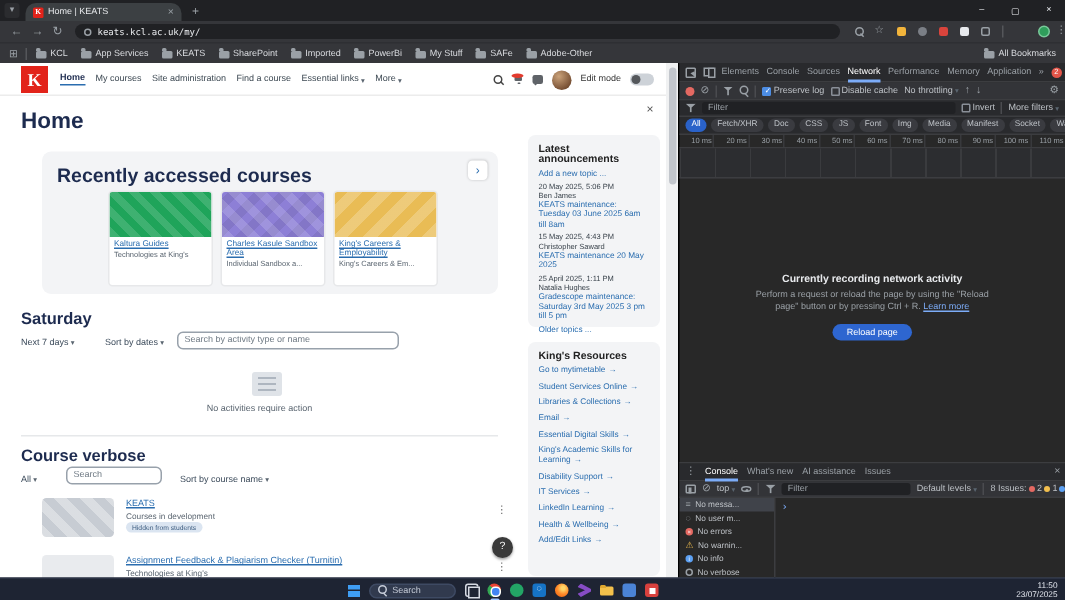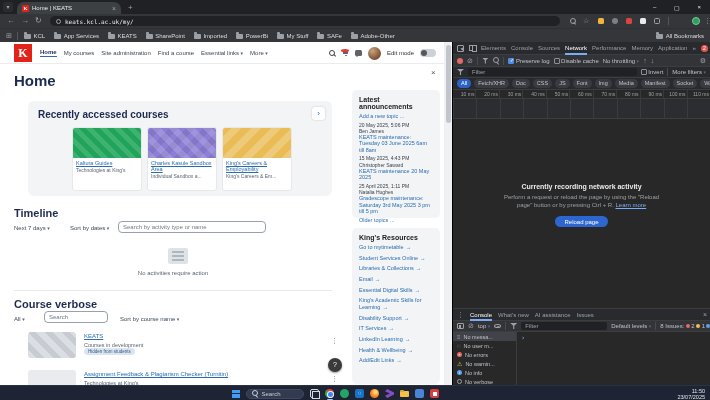--- a/index.html
+++ b/index.html
@@ -49,21 +49,21 @@
 .chat{width:7px;height:5.5px;background:#5f6368;border-radius:1.5px;position:relative}
 .chat::after{content:"";position:absolute;left:1px;bottom:-1.6px;border-left:1.6px solid transparent;border-right:1.6px solid transparent;border-top:1.8px solid #5f6368}
 #avatar{width:13px;height:13px;border-radius:50%;background:radial-gradient(circle at 35% 30%,#caa27a,#7a5236 70%,#53371f)}
 #editmode{font-size:6px;color:#333}
 .toggle{width:16px;height:8px;background:#cdd2d8;border-radius:4px;position:relative}
 .toggle .knob{position:absolute;left:1px;top:1px;width:6px;height:6px;border-radius:50%;background:#54575b}
 #pg-title{position:absolute;left:14px;top:30px;font-size:15px;font-weight:bold;color:#1d2b4f}
 #drawer-close{position:absolute;left:431px;top:26px;font-size:8px;color:#555}
 
 #recent{position:absolute;left:28px;top:59px;width:304px;height:95px;background:#f3f4f6;border-radius:6px}
-#recent h2{position:absolute;left:10px;top:8px;font-size:10px;color:#1d2b4f}
+#recent h2{position:absolute;left:10px;top:8px;font-size:13px;color:#1d2b4f}
 #recent-next{position:absolute;right:7px;top:6px;width:13px;height:13px;background:#fff;border-radius:3px;box-shadow:0 0 2px rgba(0,0,0,.2);color:#2a6daf;font-size:8px;text-align:center;line-height:13px}
 #recent-cards{position:absolute;left:44px;top:26px;display:flex;gap:5px}
 .ccard{width:70px;height:64px;background:#fff;border:1px solid #e7e8ea;border-radius:3px;overflow:hidden}
 .ccard .img{height:30px}
 .img-green{background:#1fa45a;background-image:repeating-linear-gradient(45deg,rgba(255,255,255,.14) 0 5px,transparent 5px 10px)}
 .img-purple{background:#8d7fd6;background-image:repeating-linear-gradient(45deg,rgba(255,255,255,.16) 0 6px,transparent 6px 12px),repeating-linear-gradient(-45deg,rgba(0,0,0,.07) 0 6px,transparent 6px 12px)}
 .img-yellow{background:#e9bc55;background-image:repeating-linear-gradient(-45deg,rgba(255,255,255,.22) 0 7px,transparent 7px 14px)}
 .ccard .body{padding:2px 3px}
 .course-link{font-size:5.5px;color:#2a6daf;text-decoration:underline;line-height:6.2px;display:block}
 .course-sub{font-size:5px;color:#5a6570;margin-top:1.5px;line-height:5.5px}
@@ -323,21 +323,21 @@
       <div class="ccard">
         <div class="img img-yellow"></div>
         <div class="body">
           <a class="course-link">King's Careers &amp; Employability</a>
           <div class="course-sub">King's Careers &amp; Em...</div>
         </div>
       </div>
     </div>
   </div>
 
-  <h2 id="tl-h">Timeline</h2>
+  <h2 id="tl-h">Saturday</h2>
   <span class="ddl" style="left:14px;top:183px">
       <span>Next 7 days</span>
       <span class="caret">▾</span>
     </span>
   <span class="ddl" style="left:70px;top:183px">
       <span>Sort by dates</span>
       <span class="caret">▾</span>
     </span>
   <input class="search-box" style="left: 118px; top: 179px; width: 148px;" placeholder="Search by activity type or name">
   <div id="tl-empty-ic"></div>

